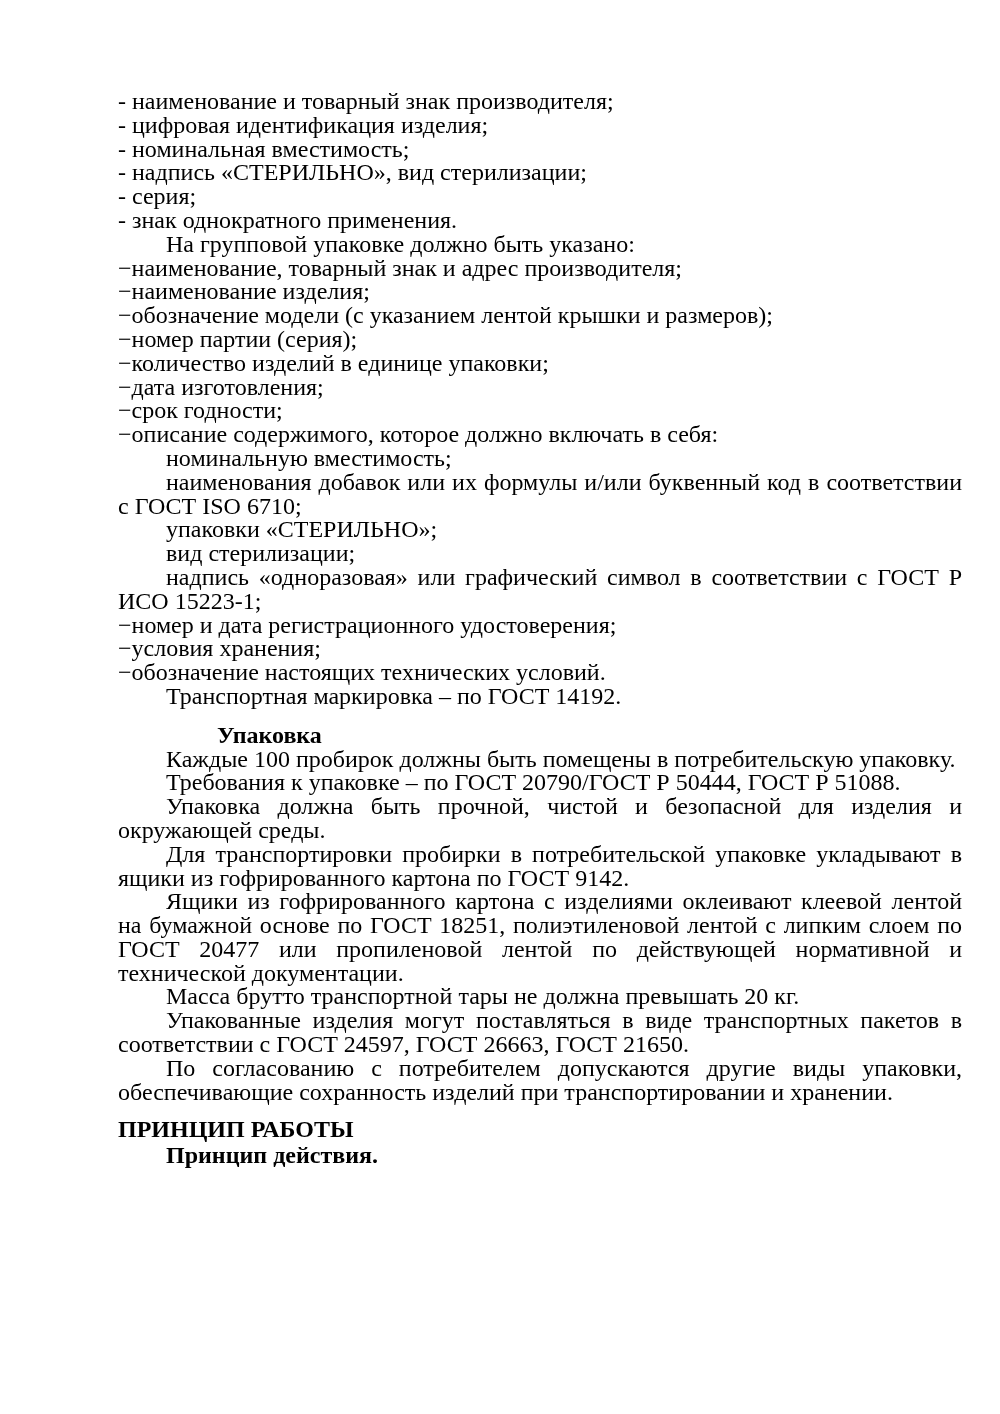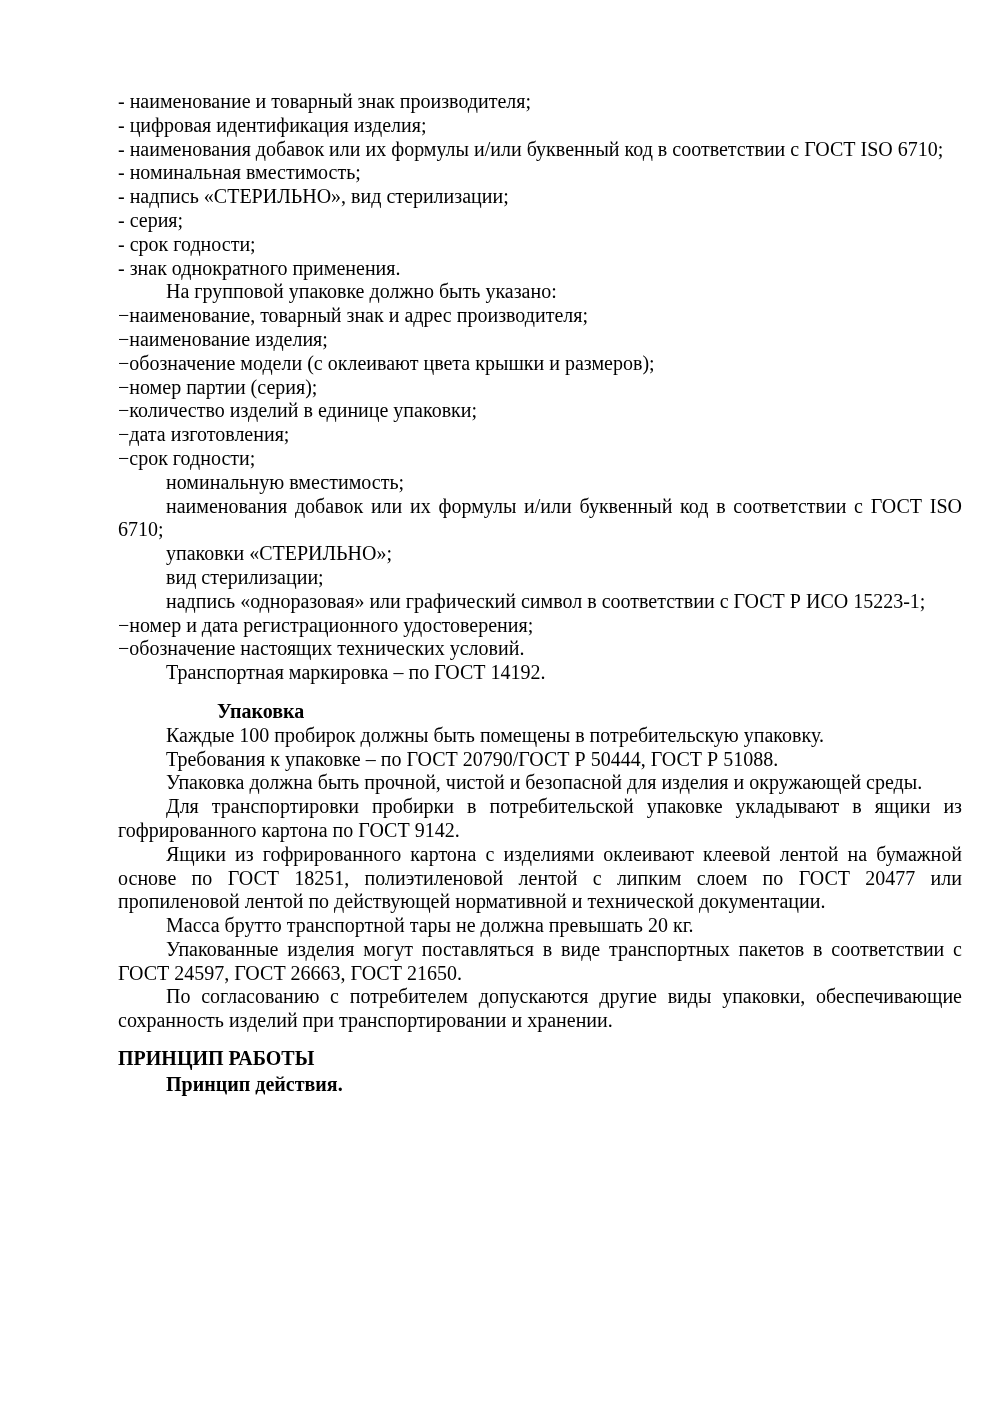--- a/index.html
+++ b/index.html
@@ -21,21 +21,21 @@
     height: 1414px;
     background: #ffffff;
   }
   .doc-content {
     position: absolute;
     left: 118px;
     top: 90px;
     width: 844px;
     color: #000000;
     font-family: "Liberation Serif", "DejaVu Serif", serif;
-    font-size: 20px;
+    font-size: 24px;
     line-height: 23.8px;
   }
   .doc-content p {
     margin: 0;
     padding: 0;
     text-align: justify;
   }
   
   .flush { text-indent: 0; }
   
@@ -59,44 +59,44 @@
   .pd { margin-top: 2px !important; }
 </style>
 </head>
 <body>
 
 <div class="page">
   <div class="doc-content">
 
     <p class="flush">- наименование и товарный знак производителя;</p>
     <p class="flush">- цифровая идентификация изделия;</p>
-    <p class="flush">- наименования добавок или их формулы и/или буквенный код в соответствии с ГОСТ ISO 6710;</p>
     <p class="flush">- номинальная вместимость;</p>
     <p class="flush">- надпись «СТЕРИЛЬНО», вид стерилизации;</p>
     <p class="flush">- серия;</p>
-    <p class="flush">- срок годности;</p>
     <p class="flush">- знак однократного применения.</p>
 
     <p class="ind">На групповой упаковке должно быть указано:</p>
 
     <p class="flush">−наименование, товарный знак и адрес производителя;</p>
     <p class="flush">−наименование изделия;</p>
-    <p class="flush">−обозначение модели (с оклеивают цвета крышки и размеров);</p>
+    <p class="flush">−обозначение модели (с указанием лентой крышки и размеров);</p>
     <p class="flush">−номер партии (серия);</p>
     <p class="flush">−количество изделий в единице упаковки;</p>
     <p class="flush">−дата изготовления;</p>
     <p class="flush">−срок годности;</p>
+    <p class="flush">−описание содержимого, которое должно включать в себя:</p>
 
     <p class="ind">номинальную вместимость;</p>
     <p class="ind">наименования добавок или их формулы и/или буквенный код в соответствии с ГОСТ ISO 6710;</p>
     <p class="ind">упаковки «СТЕРИЛЬНО»;</p>
     <p class="ind">вид стерилизации;</p>
     <p class="ind">надпись «одноразовая» или графический символ в соответствии с ГОСТ Р ИСО 15223-1;</p>
 
     <p class="flush">−номер и дата регистрационного удостоверения;</p>
+    <p class="flush">−условия хранения;</p>
     <p class="flush">−обозначение настоящих технических условий.</p>
 
     <p class="ind">Транспортная маркировка – по ГОСТ 14192.</p>
 
     <p class="h-pack">Упаковка</p>
 
     <p class="ind">Каждые 100 пробирок должны быть помещены в потребительскую упаковку.</p>
     <p class="ind">Требования к упаковке – по ГОСТ 20790/ГОСТ Р 50444, ГОСТ Р 51088.</p>
     <p class="ind">Упаковка должна быть прочной, чистой и безопасной для изделия и окружающей среды.</p>
     <p class="ind">Для транспортировки пробирки в потребительской упаковке укладывают в ящики из гофрированного картона по ГОСТ 9142.</p>

